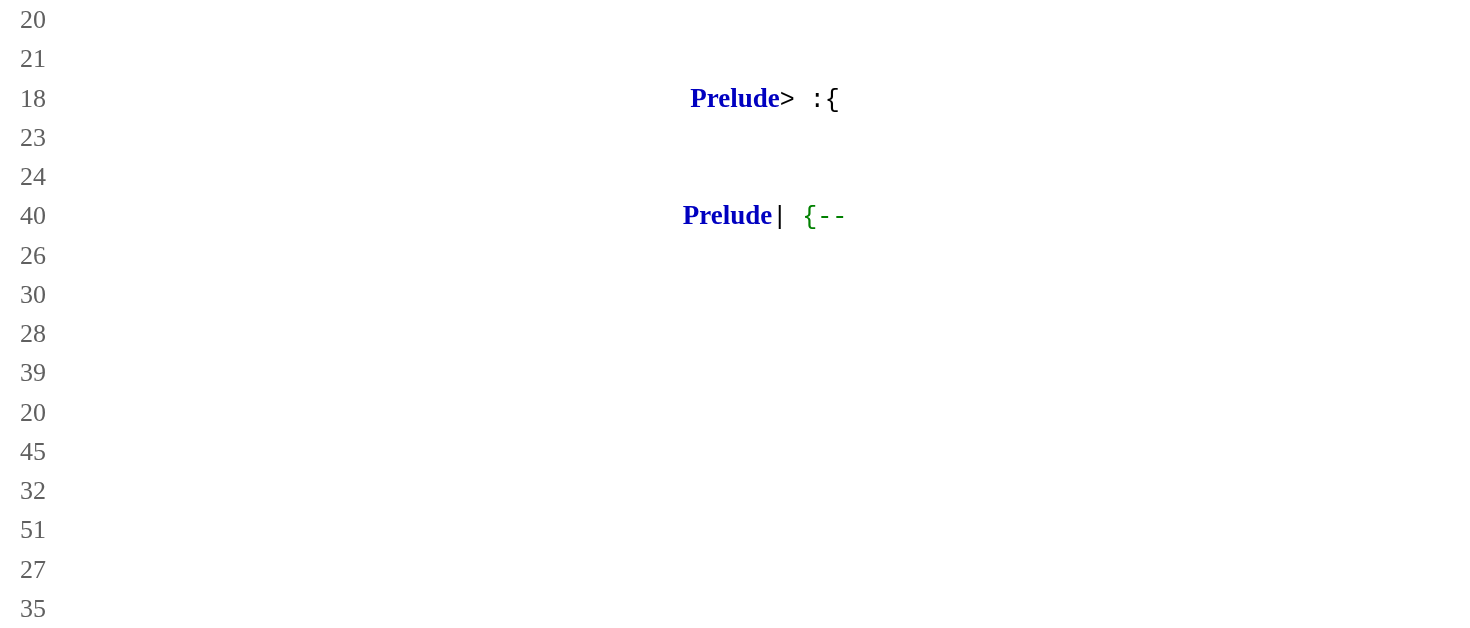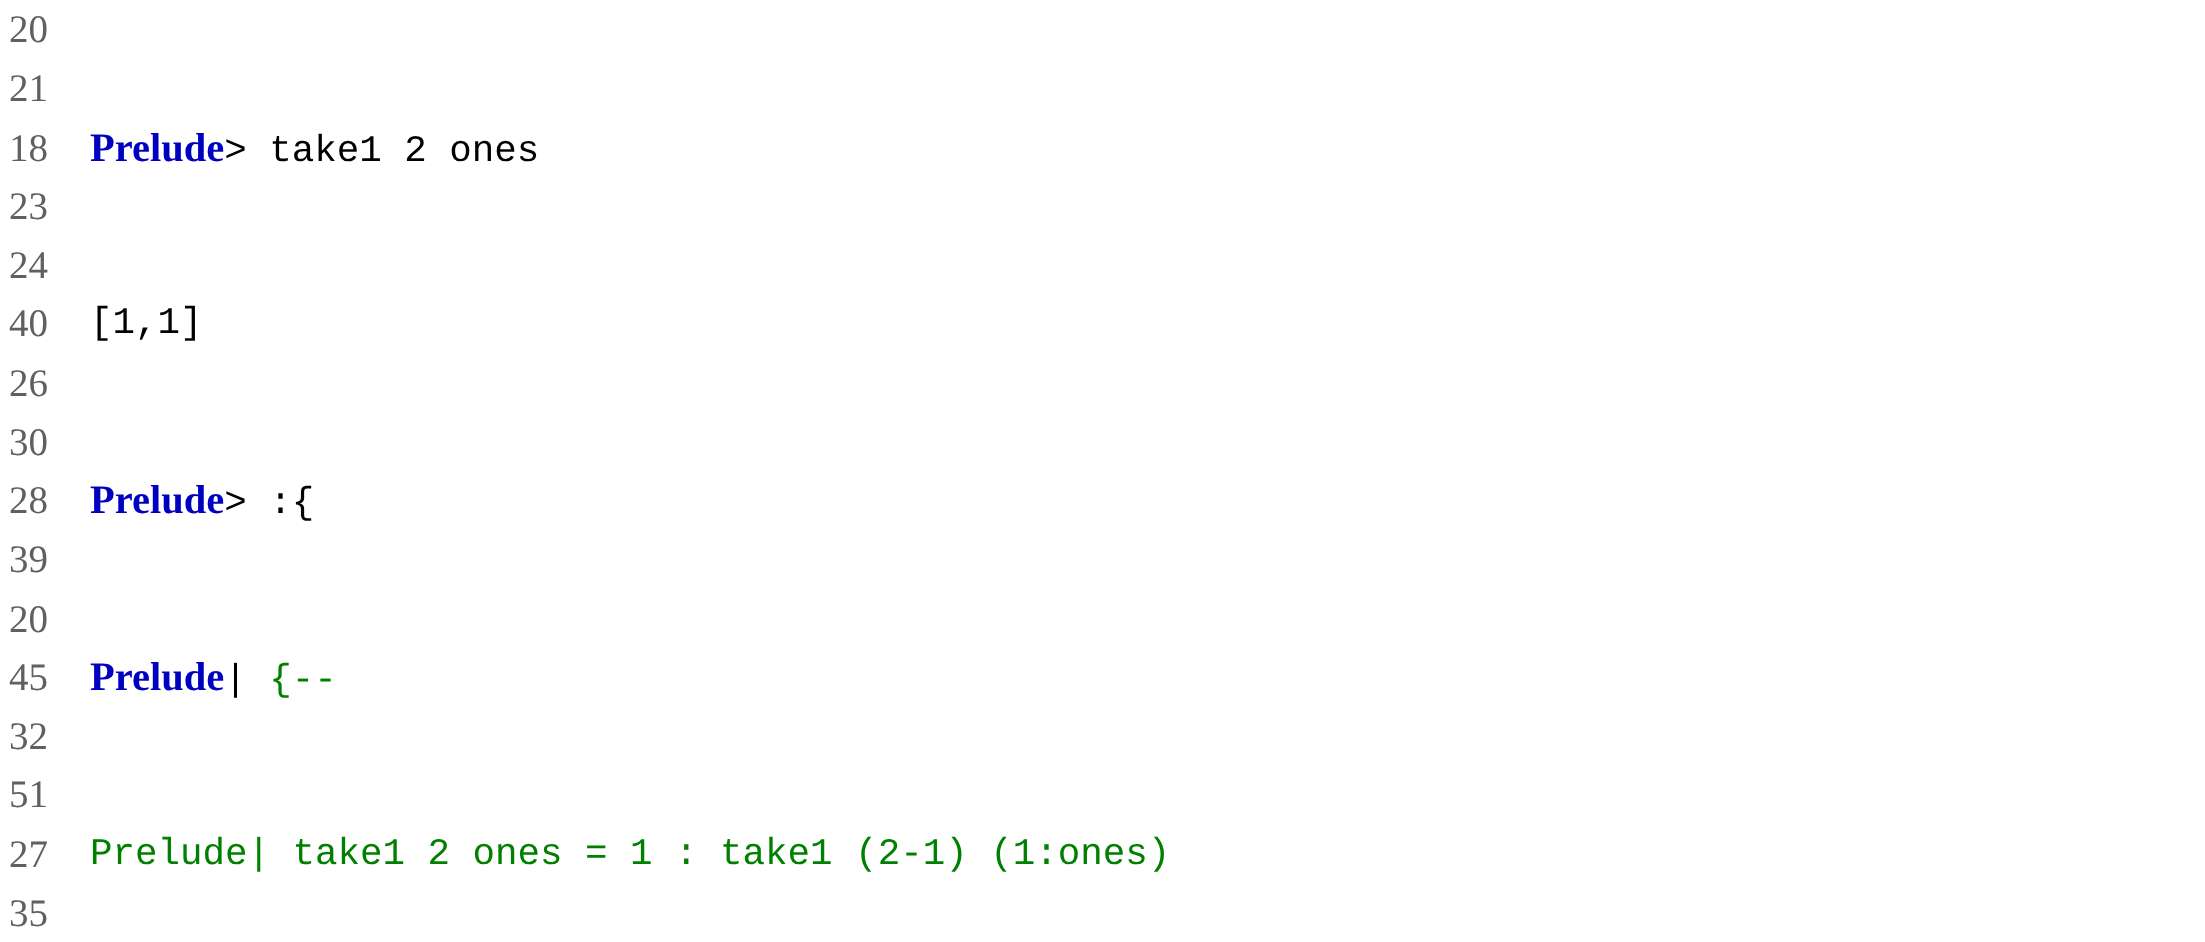--- a/index.html
+++ b/index.html
@@ -29,21 +29,21 @@
     padding-left: 6px;
     box-sizing: border-box;
   }
   .code {
     flex: 1;
     white-space: pre;
     color: #000000;
   }
   .kw  { color: #0000c0; font-weight: bold; font-family: "Times New Roman", Times, serif; font-size: 27px; }
   .cm  { color: #008000; }
-  .row { display: block; height: 39.25px; }
+  .row { display: block; height: 39.25px; text-align: center; }
 </style>
 </head>
 <body>
 
 <div class="container">
   <div class="gutter">
     <span class="row">20</span>
     <span class="row">21</span>
     <span class="row">18</span>
     <span class="row">23</span>
@@ -55,25 +55,22 @@
     <span class="row">39</span>
     <span class="row">20</span>
     <span class="row">45</span>
     <span class="row">32</span>
     <span class="row">51</span>
     <span class="row">27</span>
     <span class="row">35</span>
   </div>
 
   <div class="code">
-    <span class="row"><span class="kw">Prelude</span><span>&gt; take1 2 ones</span></span>
-    <span class="row"><span>[1,1]</span></span>
     <span class="row"><span class="kw">Prelude</span><span>&gt; :{</span></span>
     <span class="row"><span class="kw">Prelude</span><span>| </span><span class="cm">{--</span></span>
-    <span class="row"><span class="cm">Prelude| take1 2 ones = 1 : take1 (2-1) (1:ones)</span></span>
     
     
     
     
     
     
     
     
     
     

